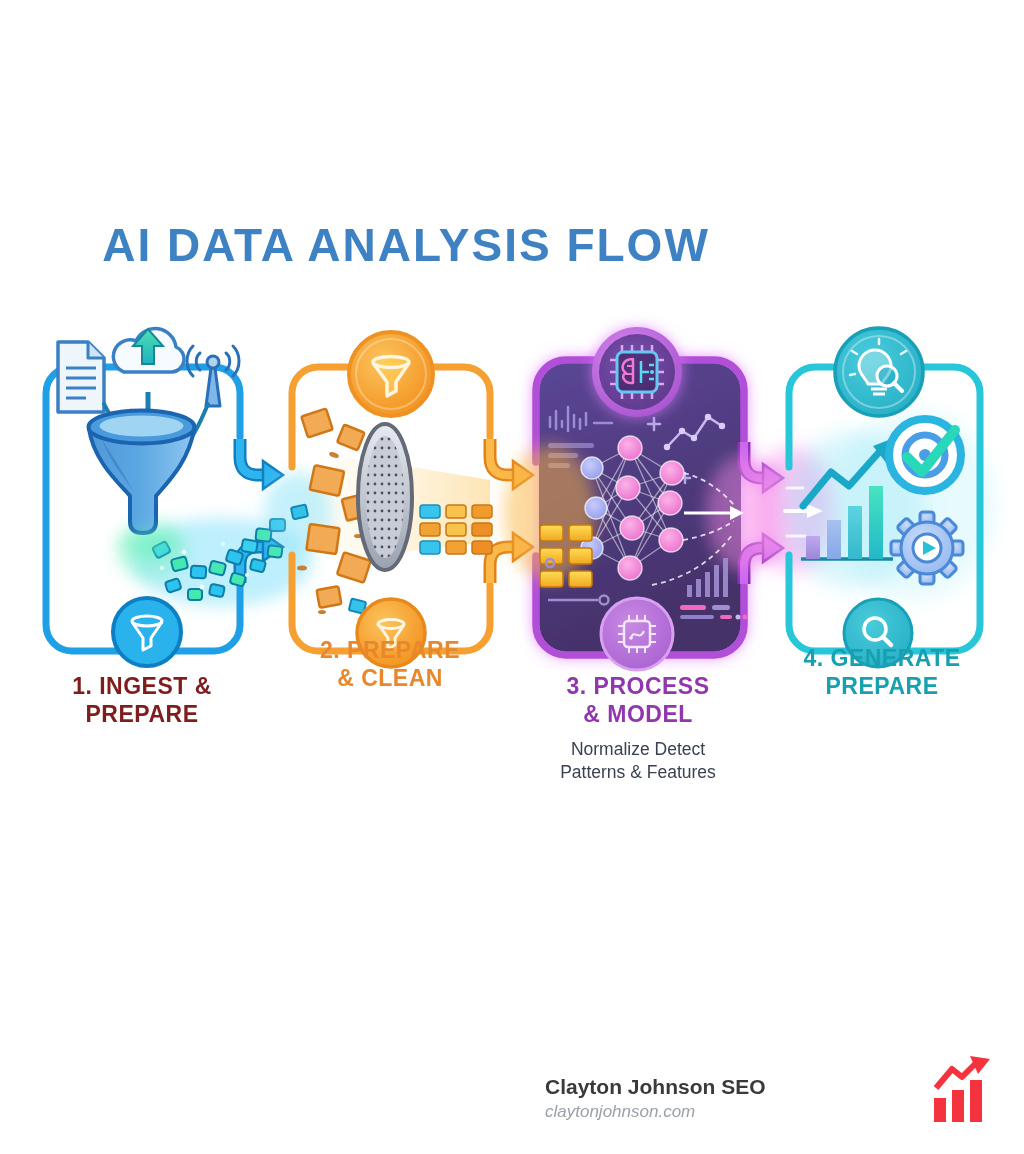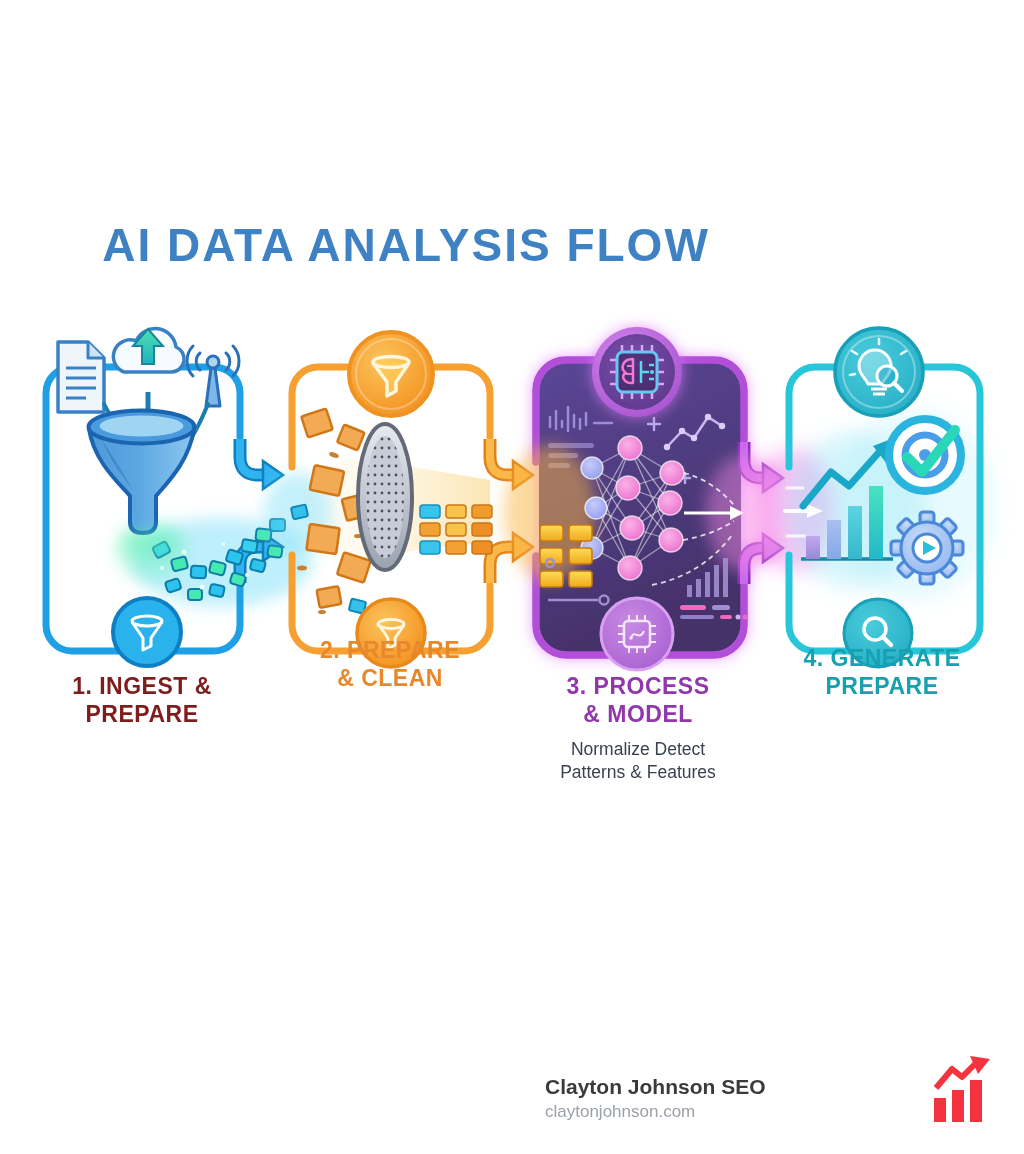--- a/index.html
+++ b/index.html
@@ -8,21 +8,21 @@
   .abs{position:absolute;}
   #page-title{left:0;top:218px;width:812px;text-align:center;
     font-size:46px;font-weight:bold;letter-spacing:2px;color:#3e82c4;}
   .stage-svg{position:absolute;overflow:visible;}
   .stage-label{position:absolute;width:230px;text-align:center;}
   .stage-label .t{font-size:23px;font-weight:bold;line-height:28px;letter-spacing:.5px;}
   .stage-label .s{margin-top:10px;font-size:17.5px;line-height:23px;color:#3a4150;}
   .t1{color:#7f1d1d}.t2{color:#e8872b}.t3{color:#9136ad}.t4{color:#16a0b0}
   #footer-text{left:545px;top:1063px;width:360px;text-align:left;margin-top:12px;}
   #footer-brand{font-size:21px;font-weight:bold;color:#3a3a3a;}
-  #footer-site{font-size:17px;color:#9ba1a8;margin-top:3px;}
+  #footer-site{font-size:17px;color:#9ba1a8;margin-top:3px;font-style:italic;}
 </style>
 </head>
 <body>
 
 <div id="canvas">
 
   <div id="page-title" class="abs">AI DATA ANALYSIS FLOW</div>
 
   <svg class="stage-svg" style="left:42px;top:300px" width="246" height="368" viewBox="0 0 246 368">
     <defs>

